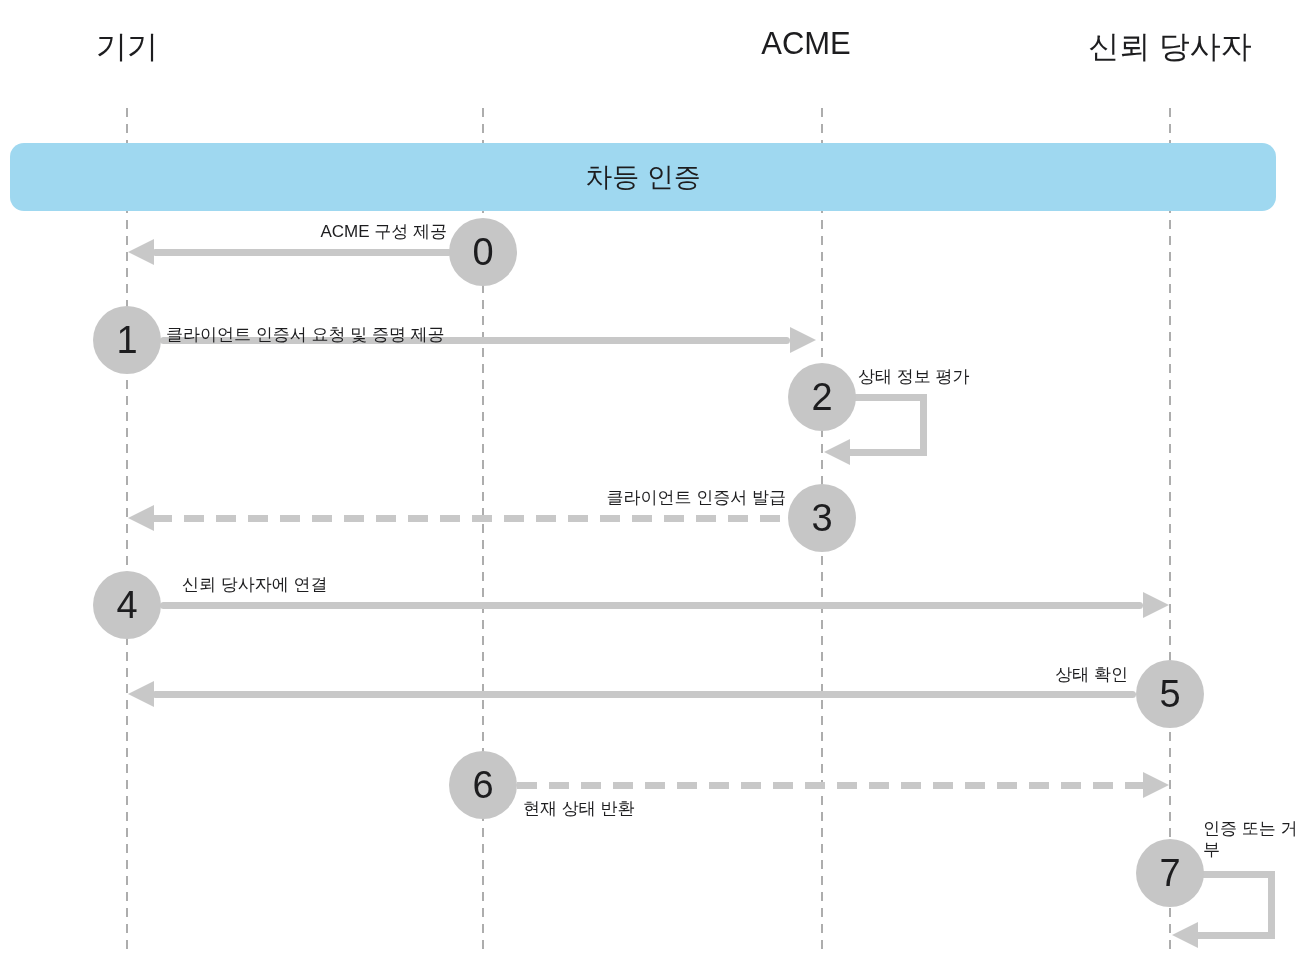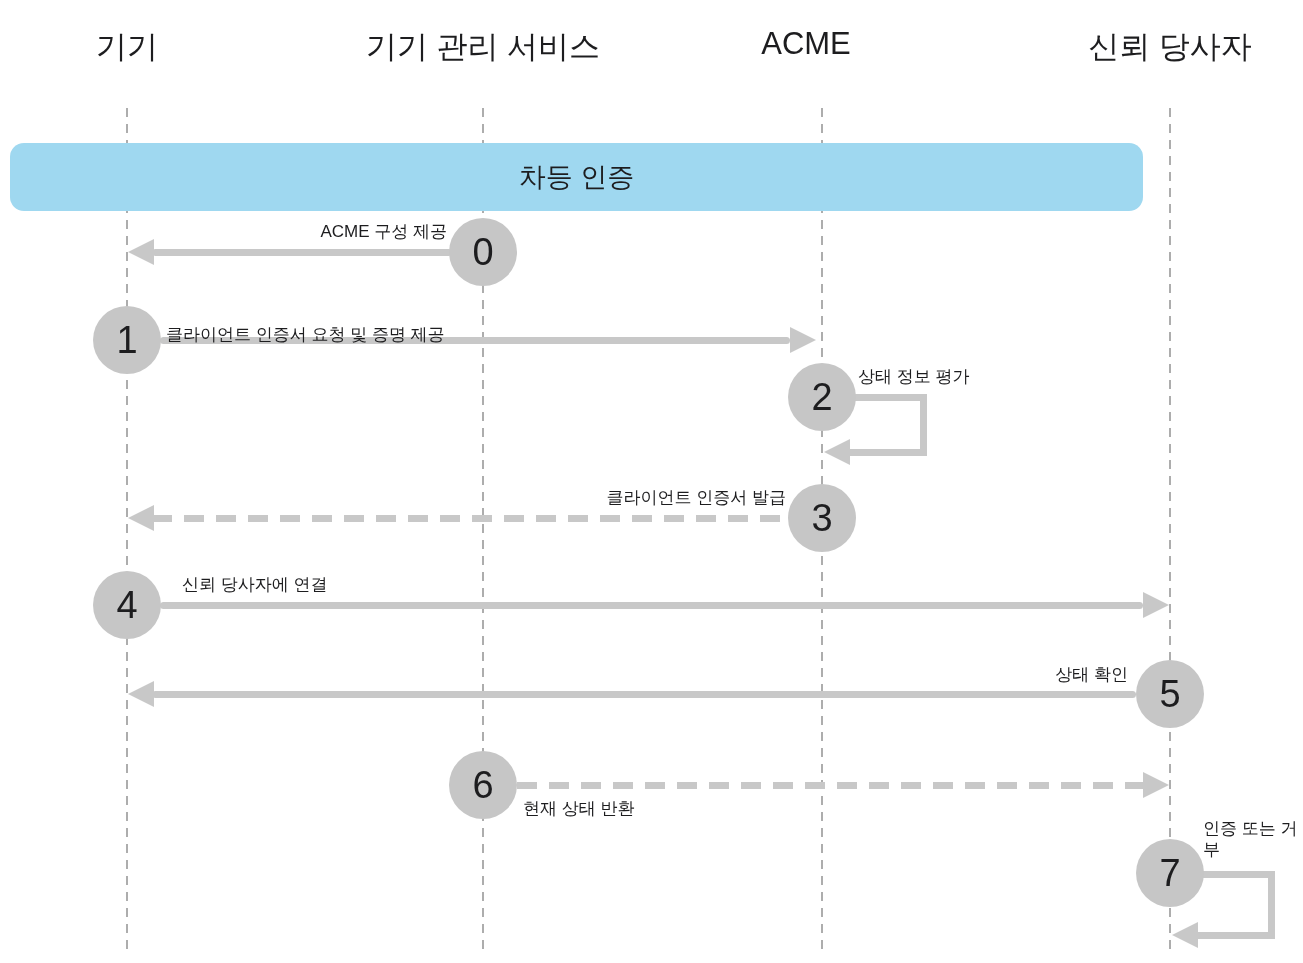--- a/index.html
+++ b/index.html
@@ -14,21 +14,21 @@
   .actor-label{
     position:absolute;top:26px;
     transform:translateX(-50%);
     font-size:31px;font-weight:500;white-space:nowrap;
   }
   .lifeline{
     position:absolute;top:108px;height:845px;width:2px;
     background:repeating-linear-gradient(to bottom,var(--lifeline,#adadad) 0 9px,transparent 9px 16px);
   }
   .banner{
-    position:absolute;left:10px;top:143px;width:1133px;height:68px;
+    position:absolute;left:10px;top:143px;width:1266px;height:68px;
     background:var(--banner,#9fd8f0);border-radius:14px;
     display:flex;align-items:center;justify-content:center;
     font-size:27px;font-weight:500;text-align:center;
   }
   .step-circle{
     position:absolute;width:68px;height:68px;border-radius:50%;
     background:var(--circle,#c6c6c6);
     display:flex;align-items:center;justify-content:center;
     font-size:38px;font-weight:400;z-index:3;
   }
@@ -57,21 +57,20 @@
   }
   .msg-label.wrap{white-space:normal;width:110px;}
   .msg-label.right{text-align:right;}
 </style>
 </head>
 <body>
 
 <div class="stage">
 
   <div class="actor-label" style="left:127px">기기</div>
-  <div class="actor-label" style="left:483px">기기 관리 서비스</div>
   <div class="actor-label" style="left:806px">ACME</div>
   <div class="actor-label" style="left:1170px">신뢰 당사자</div>
 
   <div class="lifeline" style="left:126px"></div>
   <div class="lifeline" style="left:482px"></div>
   <div class="lifeline" style="left:821px"></div>
   <div class="lifeline" style="left:1169px"></div>
 
   <div class="banner">
     <span>차등 인증</span>

